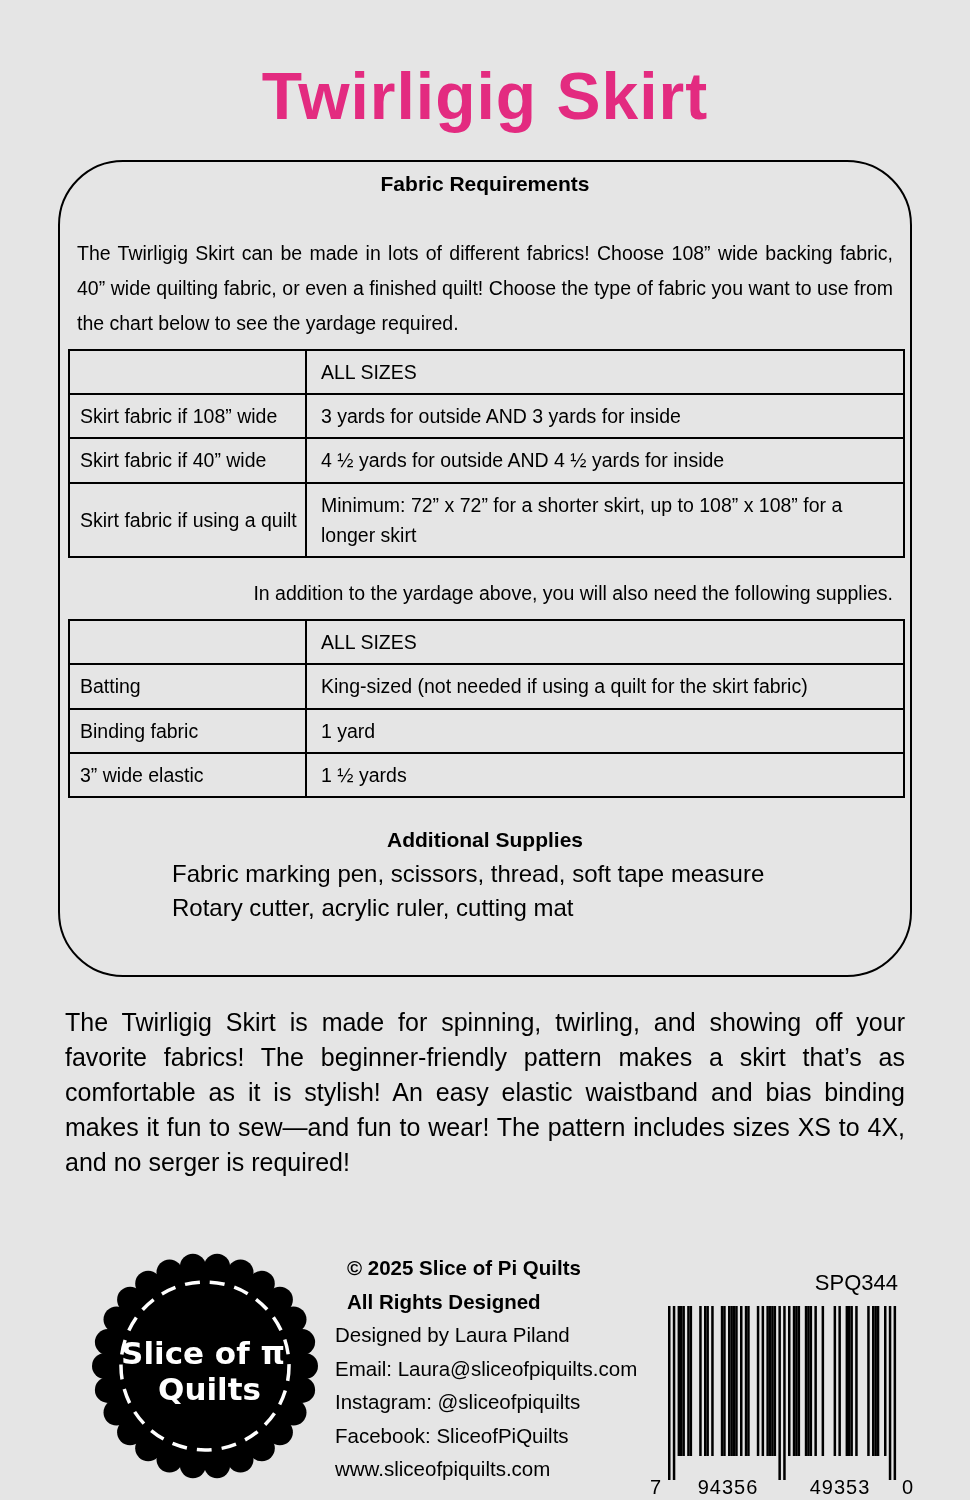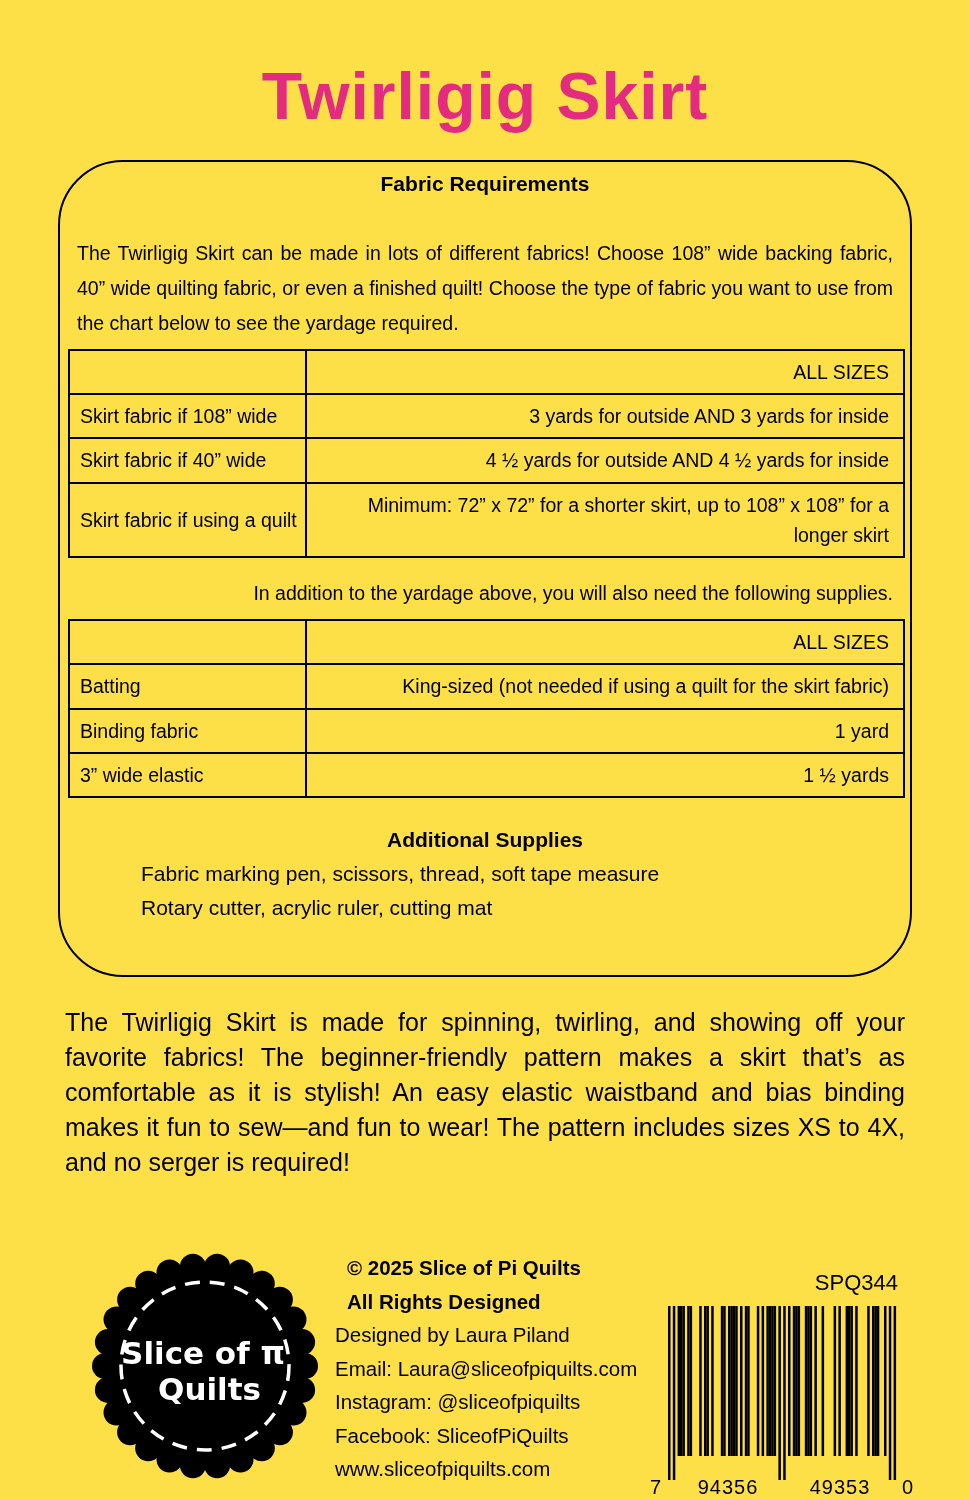--- a/index.html
+++ b/index.html
@@ -1,18 +1,18 @@
 <!DOCTYPE html>
 <html><head>
 <meta charset="utf-8">
 <style>
   * { margin: 0; padding: 0; box-sizing: border-box; }
   html, body { background: #ffffff; }
   body { width: 970px; font-family: "Liberation Sans", sans-serif; color: #000; }
-  .page { position: relative; width: 970px; height: 1500px; background: #fde047; overflow: hidden; }
+  .page { position: relative; width: 970px; height: 1500px; background: #e5e5e5; overflow: hidden; }
 
   .page-title {
     margin-top: 58px;
     text-align: center;
     font-size: 66px;
     font-weight: 800;
     letter-spacing: 1px;
     color: #e32b80;
   }
 
@@ -41,39 +41,39 @@
     table-layout: fixed;
   }
   table.grid th, table.grid td {
     border: 2px solid #000;
     font-size: 19.5px;
     font-weight: normal;
     line-height: 1.55;
   }
   table.grid .col-label { width: 237px; }
   table.grid td.lbl { text-align: left; padding: 6px 8px 6px 10px; }
-  table.grid td.val, table.grid th.val { text-align: right; padding: 6px 14px; }
+  table.grid td.val, table.grid th.val { text-align: left; padding: 6px 14px; }
   table.grid tr.hdr th, table.grid tr.hdr td { height: 42px; }
   table.grid tr.row td { height: 41px; }
 
   .supplies-note {
     margin: 24px 17px 14px 17px;
     font-size: 19.5px;
     text-align: right;
   }
   .add-heading {
     margin-top: 30px;
     text-align: center;
     font-size: 21px;
     font-weight: bold;
   }
   .supply-line {
-    margin-left: 81px;
+    margin-left: 112px;
     margin-top: 10px;
-    font-size: 21px;
+    font-size: 24px;
     line-height: 24px;
   }
 
   .outro {
     width: 840px;
     margin: 28px auto 0 auto;
     font-size: 25px;
     line-height: 35px;
     text-align: justify;
   }

